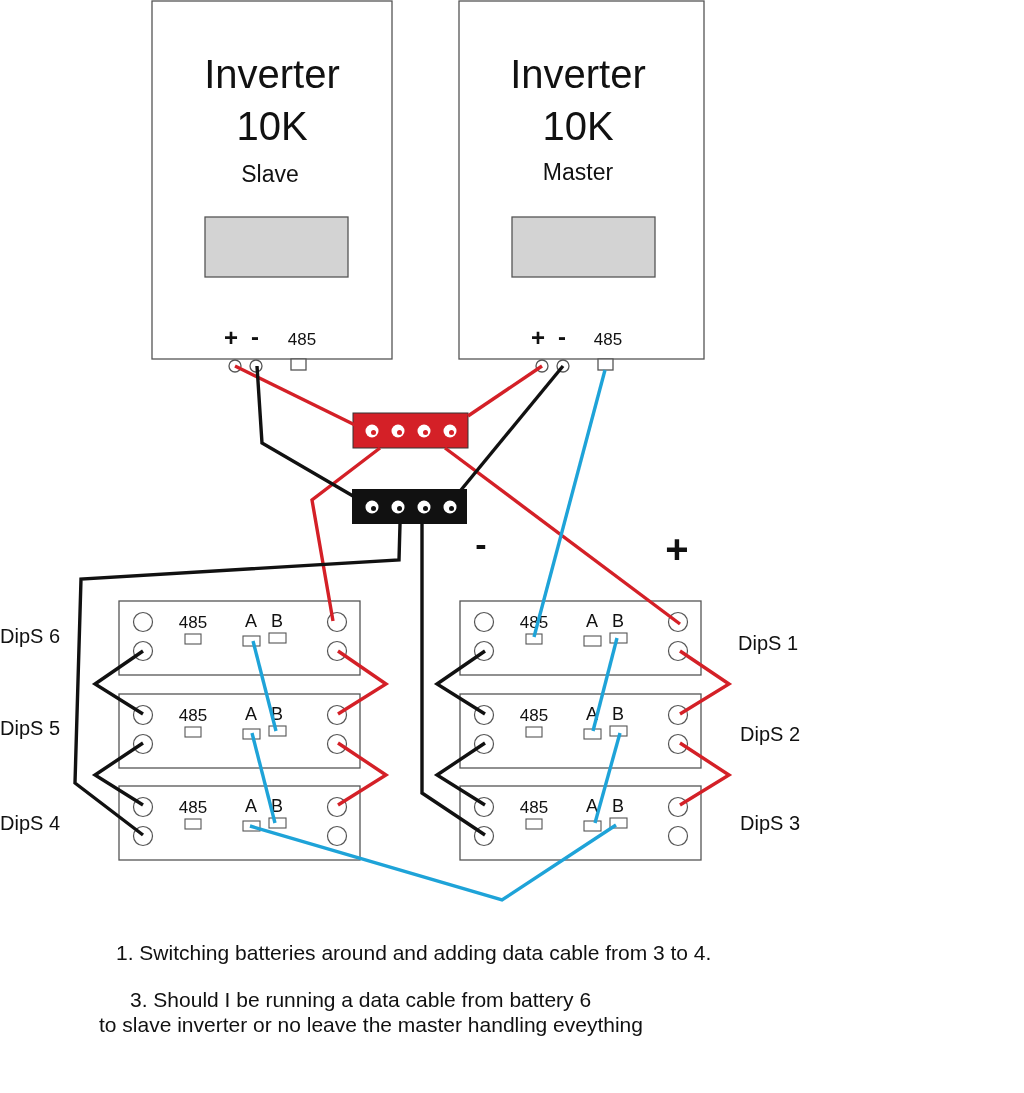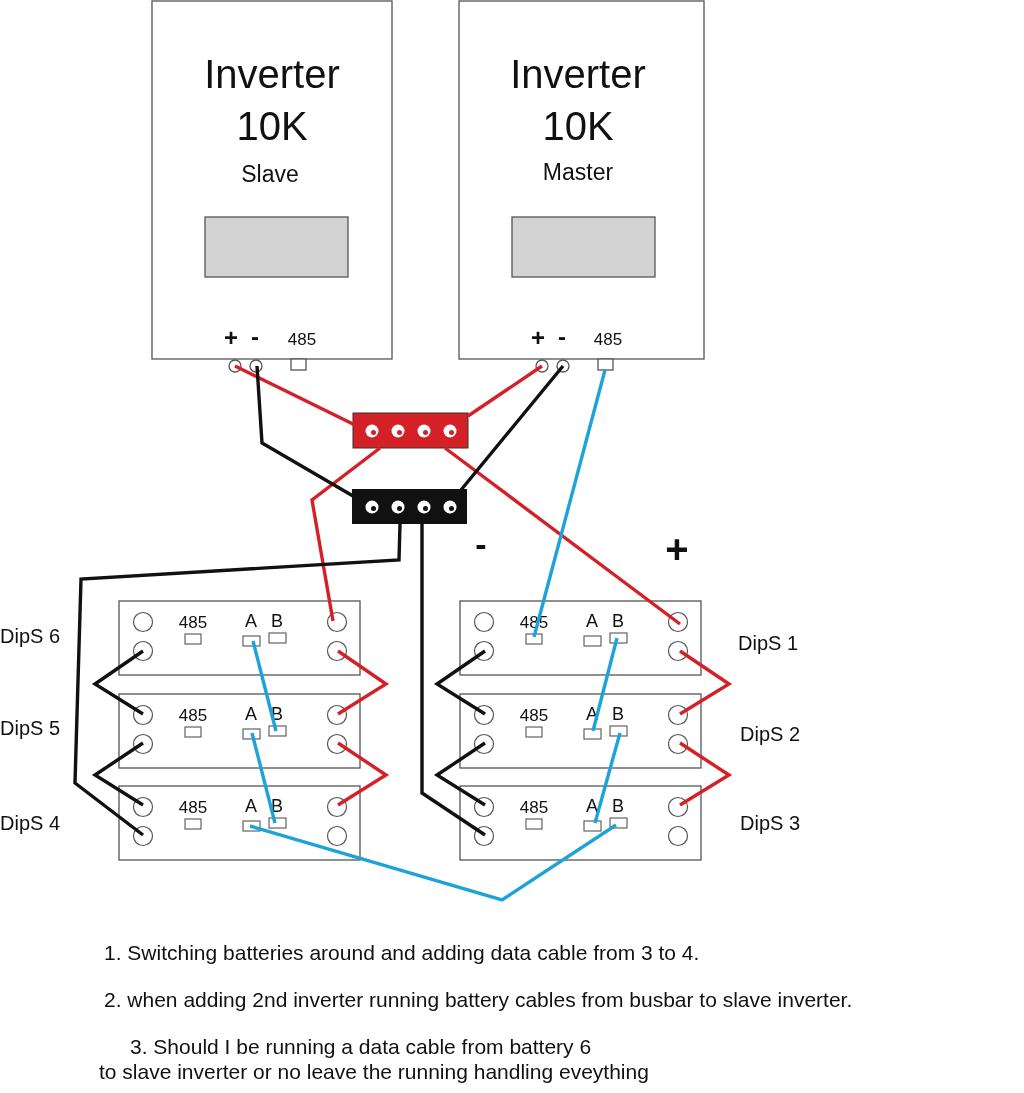--- a/index.html
+++ b/index.html
@@ -1,19 +1,19 @@
 <!DOCTYPE html>
 <html><head>
 <meta charset="utf-8">
 <style>
   html,body{margin:0;padding:0;background:#fff;}
   body{width:1024px;height:1093px;position:relative;overflow:hidden;font-family:"Liberation Sans",sans-serif;}
   #diagram{position:absolute;left:0;top:0;}
   .notes{position:absolute;left:100px;top:940px;color:#111;font-size:21px;line-height:25px;}
-  .notes p{margin:0 0 22px 4px;}
+  .notes p{margin:0 0 22px 16px;}
   .notes p.two{margin:0;}
   .notes span{display:block;margin-left:30px;}
 </style>
 </head>
 <body>
 
 <svg id="diagram" width="1024" height="930" viewBox="0 0 1024 930">
   <g fill="none" stroke="#555" stroke-width="1.3">
 
     <g>
@@ -192,18 +192,17 @@
     <text x="0" y="735">DipS 5</text>
     <text x="0" y="830">DipS 4</text>
     <text x="738" y="650">DipS 1</text>
     <text x="740" y="741">DipS 2</text>
     <text x="740" y="830">DipS 3</text>
   </g>
 </svg>
 
 <div class="notes">
   <p>1. Switching batteries around and adding data cable from 3 to 4.</p>
-  <p>2. when adding 2nd inverter running battery cables from busbar to slave inverter.</p>
   <p class="two">
     <span>3. Should I be running a data cable from battery 6</span>
-    <span style="margin-left:-1px">to slave inverter or no leave the running handling eveything</span>
+    <span style="margin-left:-1px">to slave inverter or no leave the master handling eveything</span>
   </p>
 </div>
 
 </body></html>

